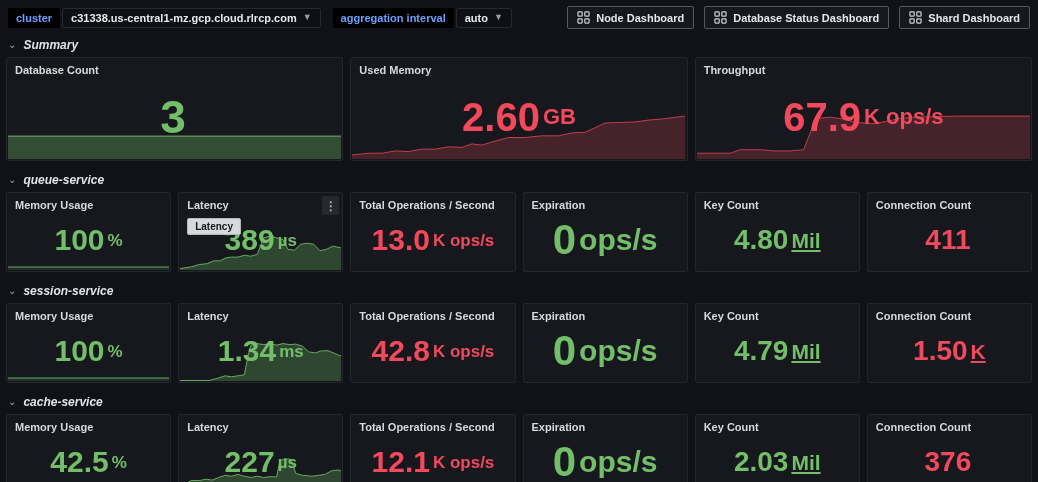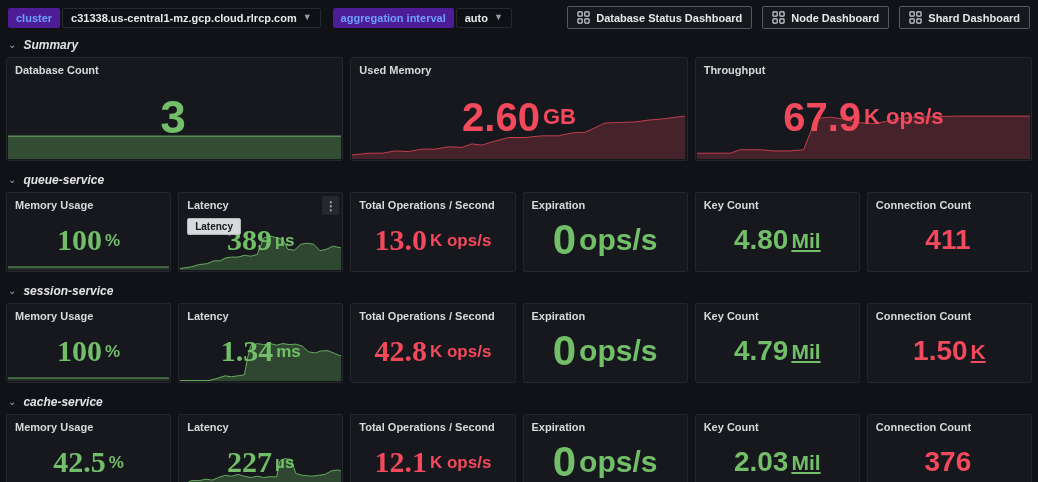--- a/index.html
+++ b/index.html
@@ -8,21 +8,21 @@
     background: #111217;
     font-family: "Liberation Sans", sans-serif;
     color: #d8d9da;
   }
 
   
   .topbar { display:flex; justify-content:space-between; align-items:center; padding:6px 8px 4px 8px; }
   .controls { display:flex; align-items:center; gap:12px; }
   .ctrl { display:flex; align-items:center; gap:2px; }
   .chip {
-    background:#4c1d95; color:#6e9fff; font-size:11px; font-weight:bold;
+    background:#000000; color:#6e9fff; font-size:11px; font-weight:bold;
     padding:4px 8px; border-radius:2px; white-space:nowrap;
   }
   .select {
     display:flex; align-items:center; gap:6px;
     background:#0e1015; border:1px solid #26292f; border-radius:2px;
     color:#e8e9ea; font-size:11px; font-weight:bold; padding:3px 8px; white-space:nowrap; cursor:pointer;justify-content:center;
   }
   .chev { color:#9aa0a6; font-size:9px; line-height:1; }
   .navbtns { display:flex; align-items:center; gap:10px; }
   .navbtn {
@@ -50,21 +50,21 @@
     padding:6px 8px 0 8px; white-space:nowrap; cursor:pointer;
   }
   .statwrap {
     position:absolute; inset:0; z-index:2;
     display:flex; align-items:center; justify-content:center; padding-top:16px;
   }
   .num { font-weight:bold; line-height:1; }
   .unit { font-weight:bold; line-height:1; margin-left:3px; }
   .green { color:#73BF69; } .red { color:#F2495C; }
 
-  .n-md { font-size:30px;font-family:Liberation Serif, serif; }  .u-md { font-size:17px; }
+  .n-md { font-size:30px; }  .u-md { font-size:17px; }
   .n-lg { font-size:28px; }  .u-lg { font-size:21px;text-decoration:underline; }
   .n-xl { font-size:42px; }  .u-xl { font-size:30px; }
   .n-sum { font-size:40px; } .u-sum { font-size:22px; }
   .n-sumxl { font-size:46px; }
 
   .spark { position:absolute; left:1px; right:1px; bottom:1px; z-index:1; }
   .spark svg { display:block; width:100%; height:100%; }
   .h-db{height:26px} .h-big{height:58px} .h-flat{height:6px}
   .h-q{height:46px} .h-s{height:52px} .h-c{height:44px}
 
@@ -94,51 +94,51 @@
     </div>
     <div class="ctrl">
       <span class="chip">aggregation interval</span>
       <span class="select">
         <span>auto</span>
         <span class="chev">▼</span>
       </span>
     </div>
   </div>
   <div class="navbtns">
+    <span class="navbtn">
+      <svg class="gridicon" viewBox="0 0 14 14">
+          <g fill="none" stroke="#d0d2d6" stroke-width="1.3">
+            <rect x="1" y="1" width="4.6" height="4.6" rx="0.8"></rect>
+            <rect x="8.4" y="1" width="4.6" height="4.6" rx="0.8"></rect>
+            <rect x="1" y="8.4" width="4.6" height="4.6" rx="0.8"></rect>
+            <rect x="8.4" y="8.4" width="4.6" height="4.6" rx="0.8"></rect>
+          </g>
+        </svg>
+      <span>Node Dashboard</span>
+    </span>
     <span class="navbtn">
       <svg class="gridicon" viewBox="0 0 14 14">
           <g fill="none" stroke="#d0d2d6" stroke-width="1.3">
             <rect x="1" y="1" width="4.6" height="4.6" rx="0.8"></rect>
             <rect x="8.4" y="1" width="4.6" height="4.6" rx="0.8"></rect>
             <rect x="1" y="8.4" width="4.6" height="4.6" rx="0.8"></rect>
             <rect x="8.4" y="8.4" width="4.6" height="4.6" rx="0.8"></rect>
           </g>
         </svg>
       <span>Database Status Dashboard</span>
     </span>
     <span class="navbtn">
       <svg class="gridicon" viewBox="0 0 14 14">
           <g fill="none" stroke="#d0d2d6" stroke-width="1.3">
             <rect x="1" y="1" width="4.6" height="4.6" rx="0.8"></rect>
             <rect x="8.4" y="1" width="4.6" height="4.6" rx="0.8"></rect>
             <rect x="1" y="8.4" width="4.6" height="4.6" rx="0.8"></rect>
             <rect x="8.4" y="8.4" width="4.6" height="4.6" rx="0.8"></rect>
           </g>
         </svg>
-      <span>Node Dashboard</span>
-    </span>
-    <span class="navbtn">
-      <svg class="gridicon" viewBox="0 0 14 14">
-          <g fill="none" stroke="#d0d2d6" stroke-width="1.3">
-            <rect x="1" y="1" width="4.6" height="4.6" rx="0.8"></rect>
-            <rect x="8.4" y="1" width="4.6" height="4.6" rx="0.8"></rect>
-            <rect x="1" y="8.4" width="4.6" height="4.6" rx="0.8"></rect>
-            <rect x="8.4" y="8.4" width="4.6" height="4.6" rx="0.8"></rect>
-          </g>
-        </svg>
       <span>Shard Dashboard</span>
     </span>
   </div>
 </div>
 
 <div class="sec">
   <span class="chev">⌄</span>
   <span class="sectitle">Summary</span>
 </div>
 <div class="row r-summary">

